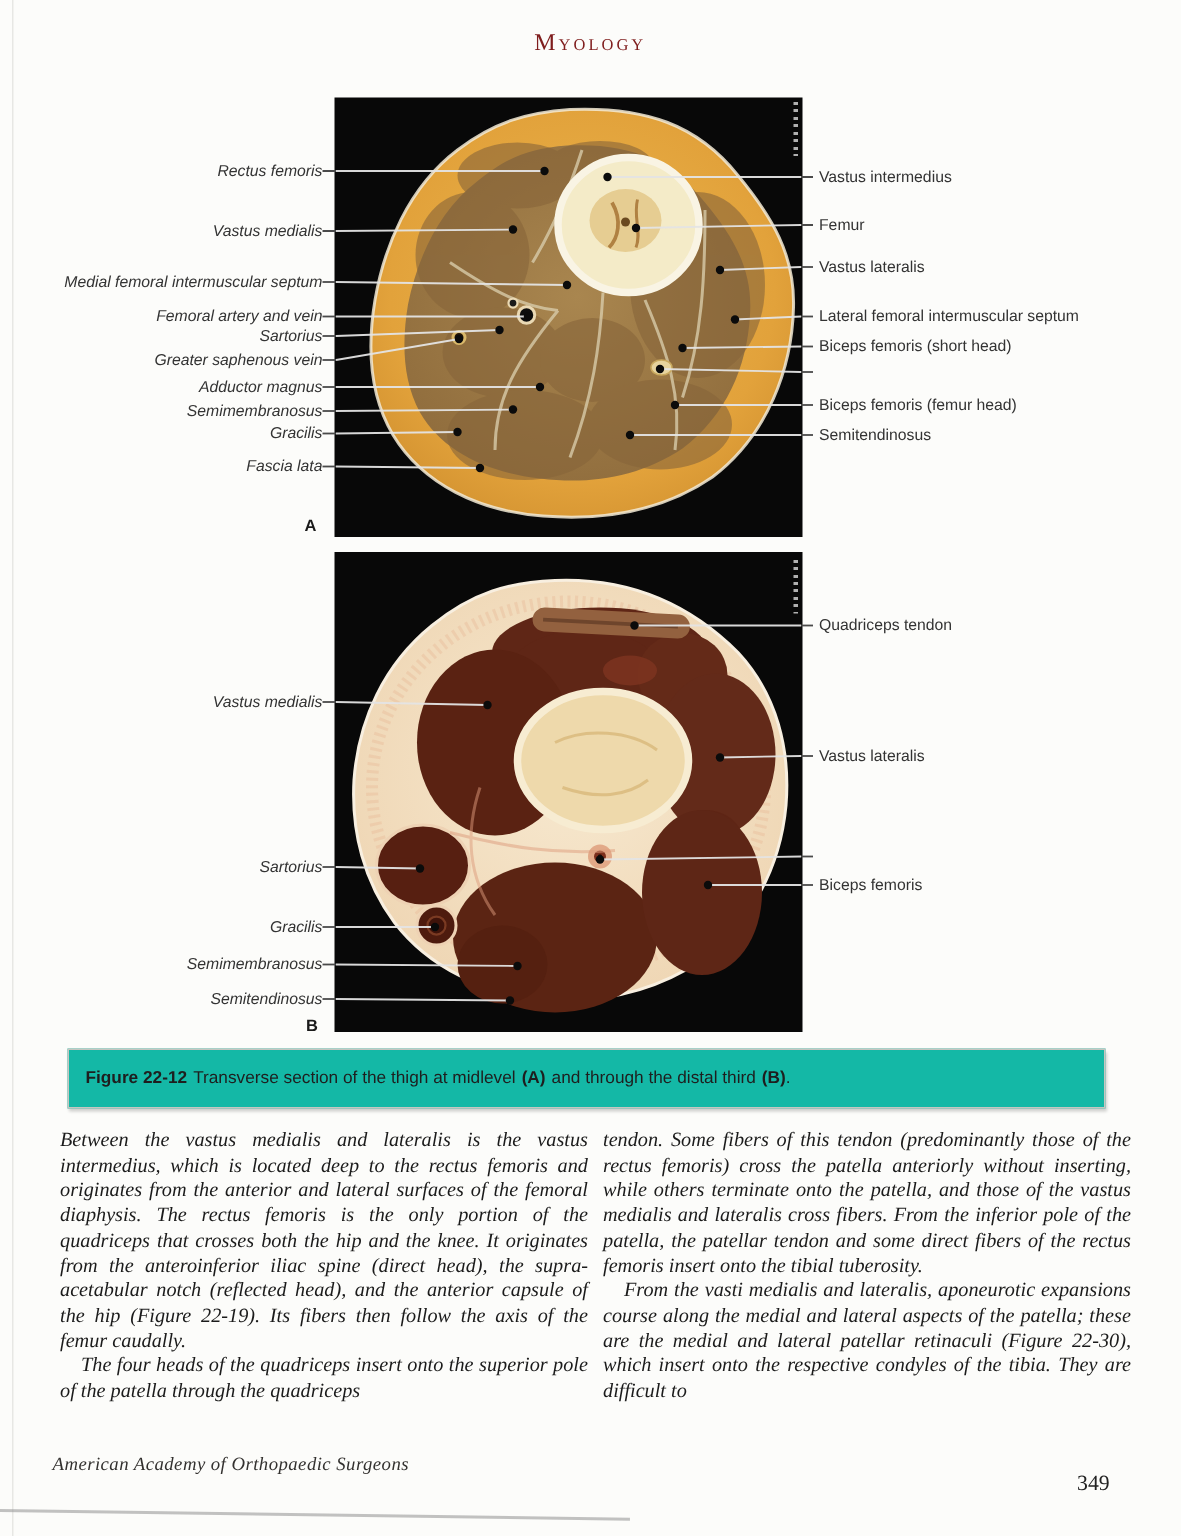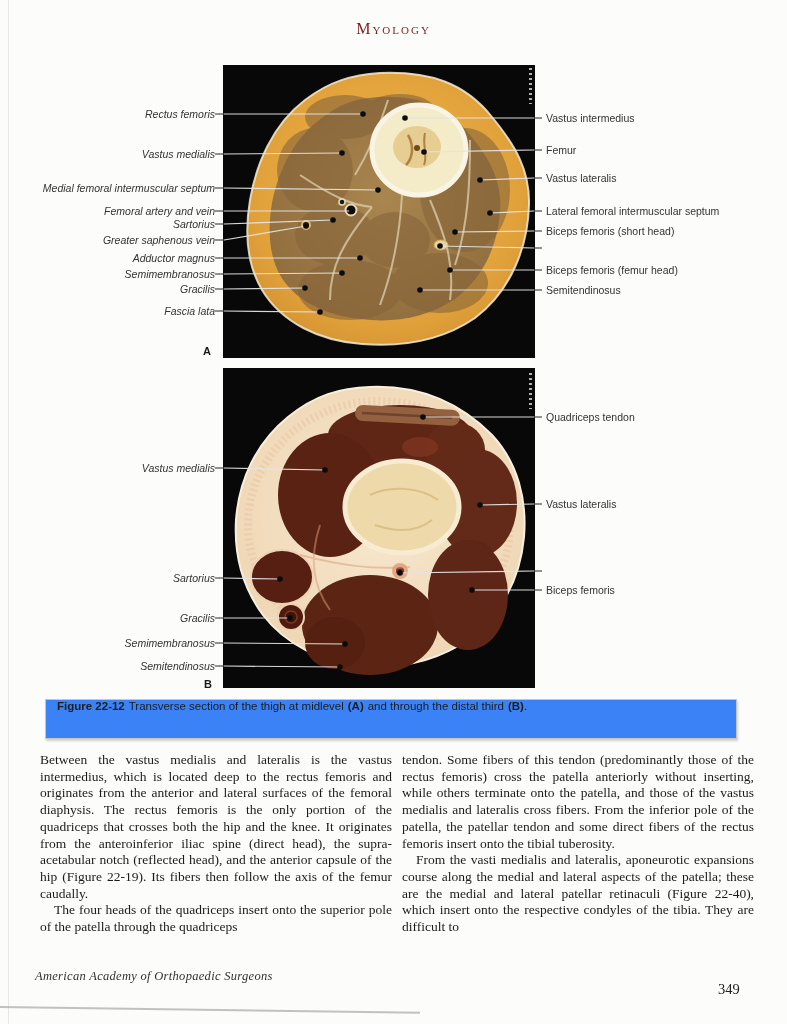--- a/index.html
+++ b/index.html
@@ -26,32 +26,33 @@
   .panel-marker{
     position:absolute;font-family:"Liberation Sans", sans-serif;
     font-weight:bold;font-size:11px;color:#1a1a1a;
   }
   .credit{
     position:absolute;width:3px;height:36px;opacity:.8;
     background:repeating-linear-gradient(180deg, rgba(255,255,255,.85) 0 2px, rgba(255,255,255,0) 2px 5px);
   }
   .caption-bar{
     position:absolute;left:45px;top:699px;width:692px;height:40px;
-    background:#3b82f6;border:1px solid #c6c6c0;box-sizing:border-box;
+    background:#14b8a6;border:1px solid #c6c6c0;box-sizing:border-box;
     box-shadow:1px 2px 2px rgba(0,0,0,.18);
-    display:flex;padding-left:11px;
+    display:flex;align-items:center;padding-left:11px;
     font-family:"Liberation Sans", sans-serif;font-size:11.5px;color:#1e1e1e;
   }
   .caption-bar .b{font-weight:bold;}
   .caption-bar span{margin-right:4px;}
   .caption-bar .nosp{margin-right:0;}
   .col{
     position:absolute;top:752px;width:352px;
     font-size:13.5px;line-height:16.7px;color:#1b1b1b;
     text-align:justify;
+    font-style:italic;
   }
   .col p{margin:0;}
   .col p.indent{text-indent:14px;}
   #col-left{left:40px;}
   #col-right{left:402px;}
   .footer-credit{
     position:absolute;left:35px;top:969px;
     font-style:italic;font-size:12.5px;color:#33312f;letter-spacing:.3px;
   }
   .page-number{
@@ -318,18 +319,18 @@
   <span class="nosp">.</span>
 </div>
 
 <div class="col" id="col-left">
   <p>Between the vastus medialis and lateralis is the vastus intermedius, which is located deep to the rectus femoris and originates from the anterior and lateral surfaces of the femoral diaphysis. The rectus femoris is the only portion of the quadriceps that crosses both the hip and the knee. It originates from the anteroinferior iliac spine (direct head), the supra-acetabular notch (reflected head), and the anterior capsule of the hip (Figure 22-19). Its fibers then follow the axis of the femur caudally.</p>
   <p class="indent">The four heads of the quadriceps insert onto the superior pole of the patella through the quadriceps</p>
 </div>
 
 <div class="col" id="col-right">
   <p>tendon. Some fibers of this tendon (predominantly those of the rectus femoris) cross the patella anteriorly without inserting, while others terminate onto the patella, and those of the vastus medialis and lateralis cross fibers. From the inferior pole of the patella, the patellar tendon and some direct fibers of the rectus femoris insert onto the tibial tuberosity.</p>
-  <p class="indent">From the vasti medialis and lateralis, aponeurotic expansions course along the medial and lateral aspects of the patella; these are the medial and lateral patellar retinaculi (Figure 22-40), which insert onto the respective condyles of the tibia. They are difficult to</p>
+  <p class="indent">From the vasti medialis and lateralis, aponeurotic expansions course along the medial and lateral aspects of the patella; these are the medial and lateral patellar retinaculi (Figure 22-30), which insert onto the respective condyles of the tibia. They are difficult to</p>
 </div>
 
 <div class="footer-credit">American Academy of Orthopaedic Surgeons</div>
 <div class="page-number">349</div>
 <div class="bottom-scan-line"></div>
 
 </body></html>

